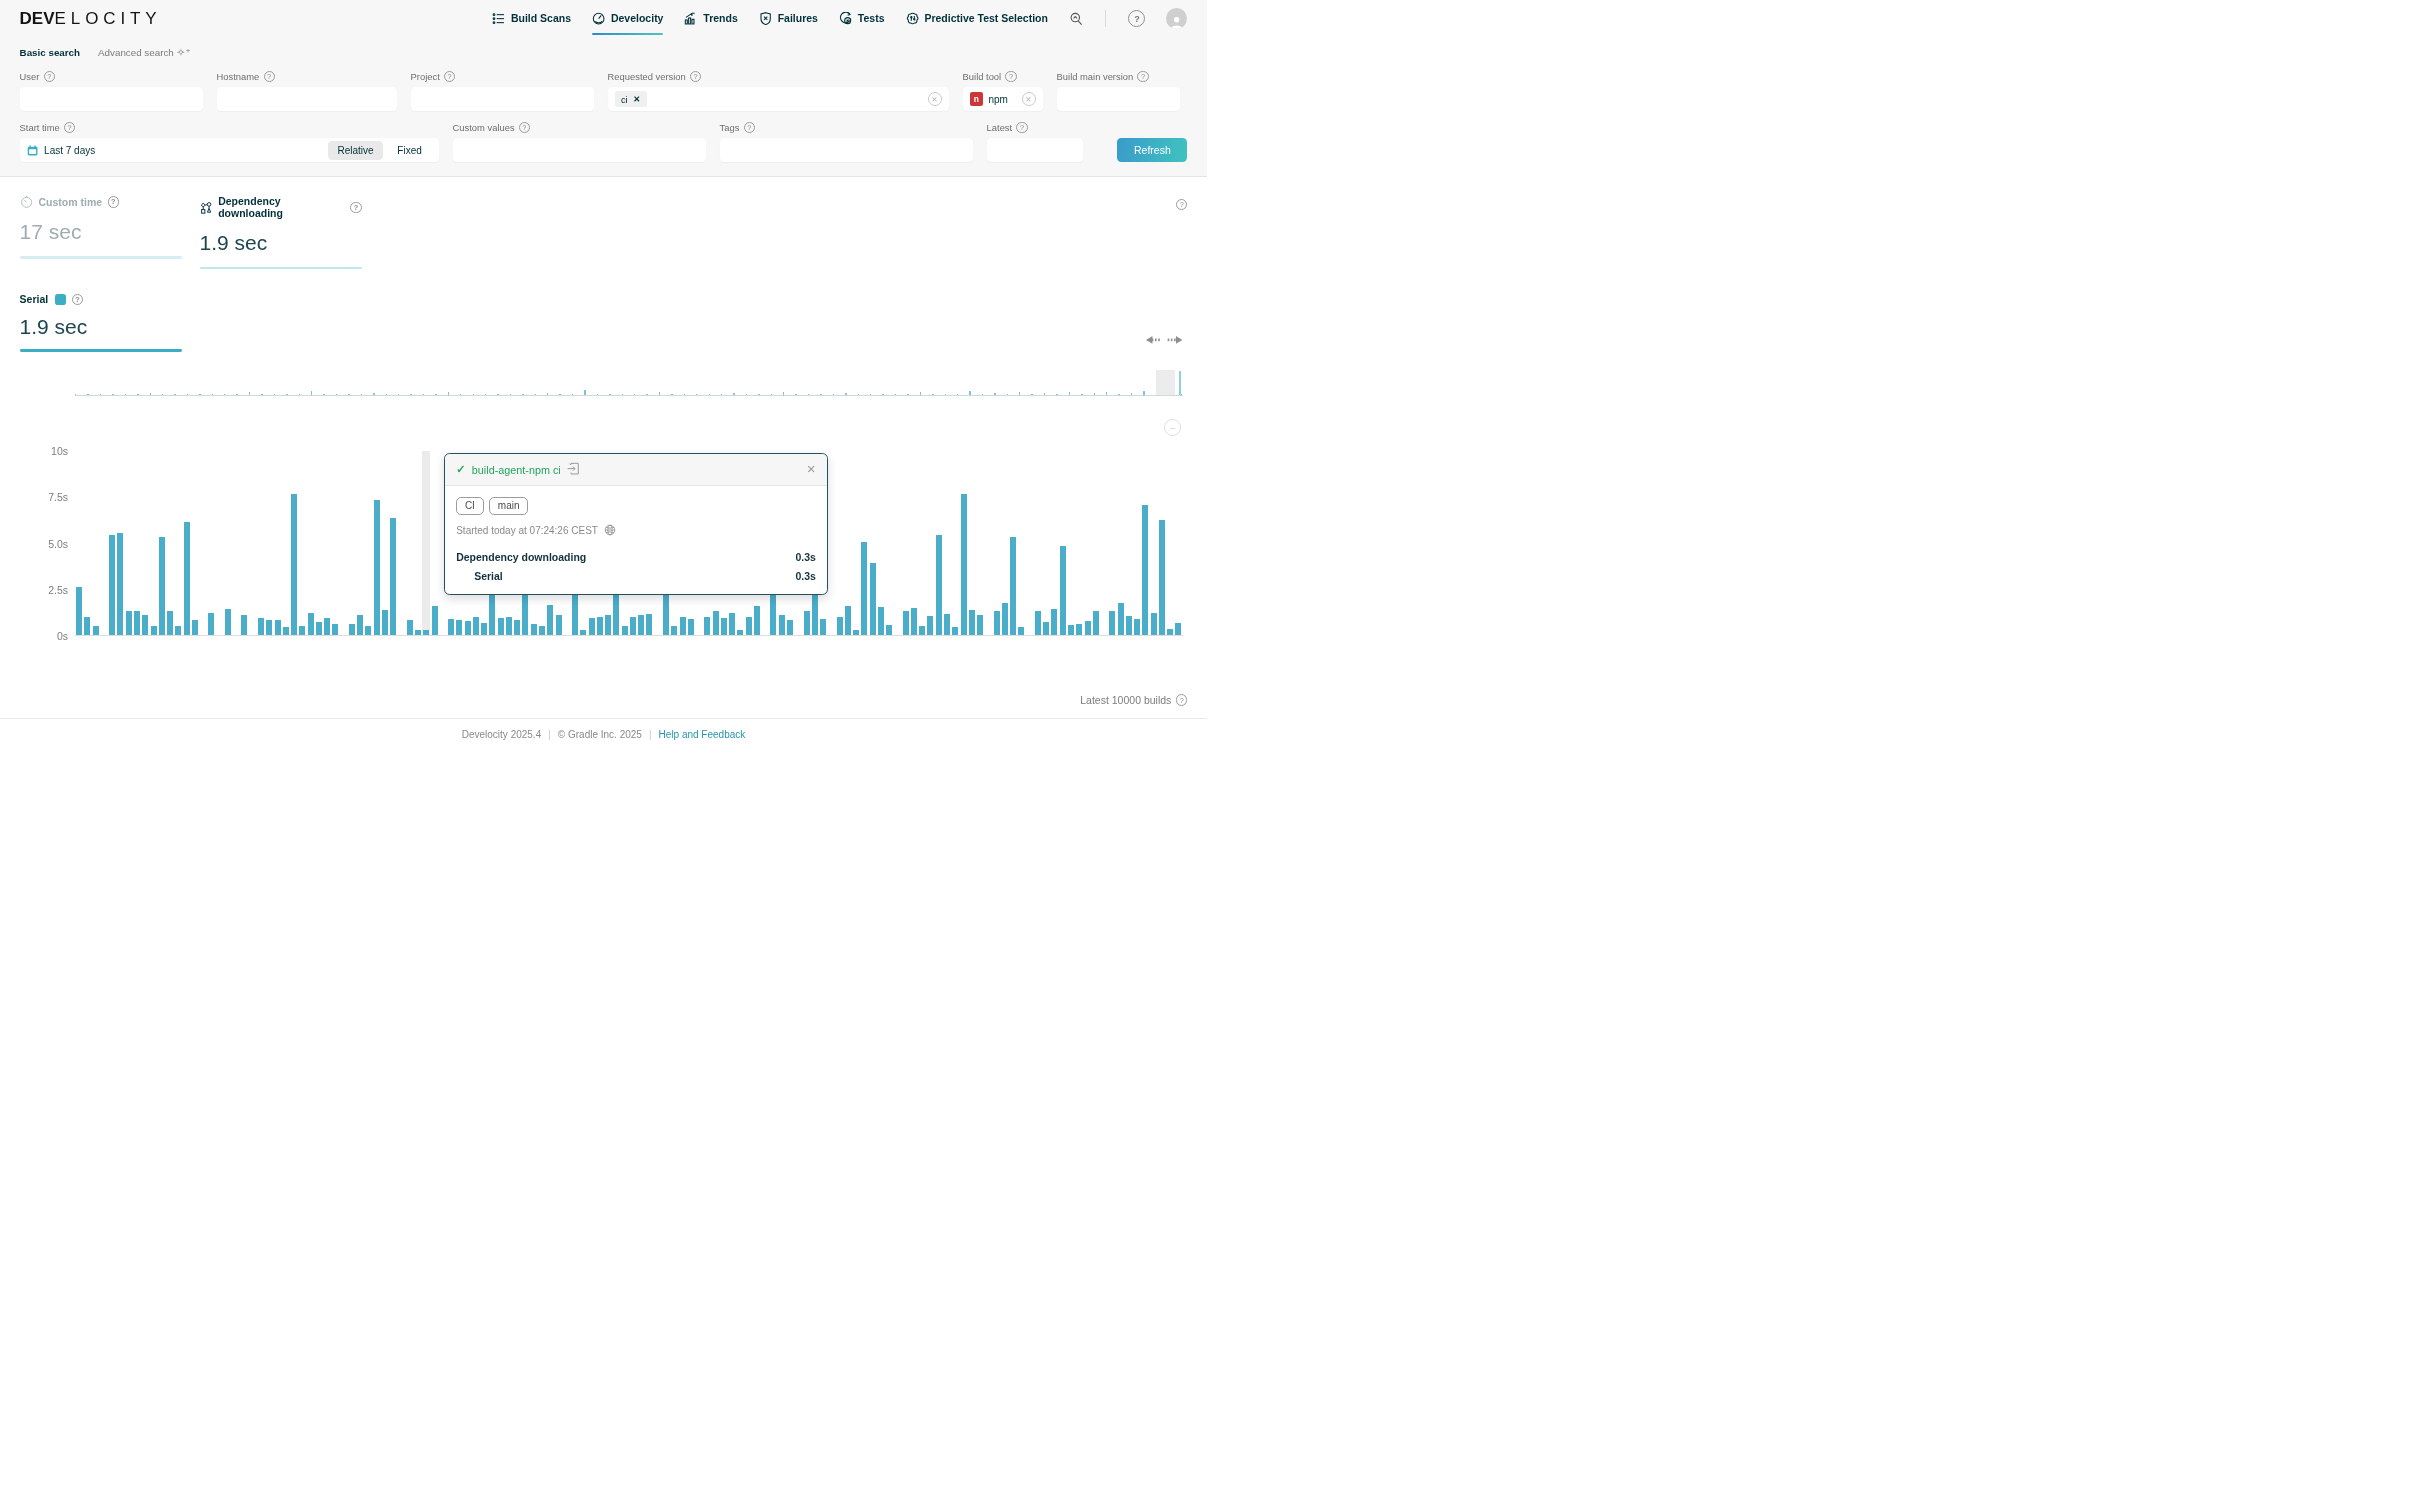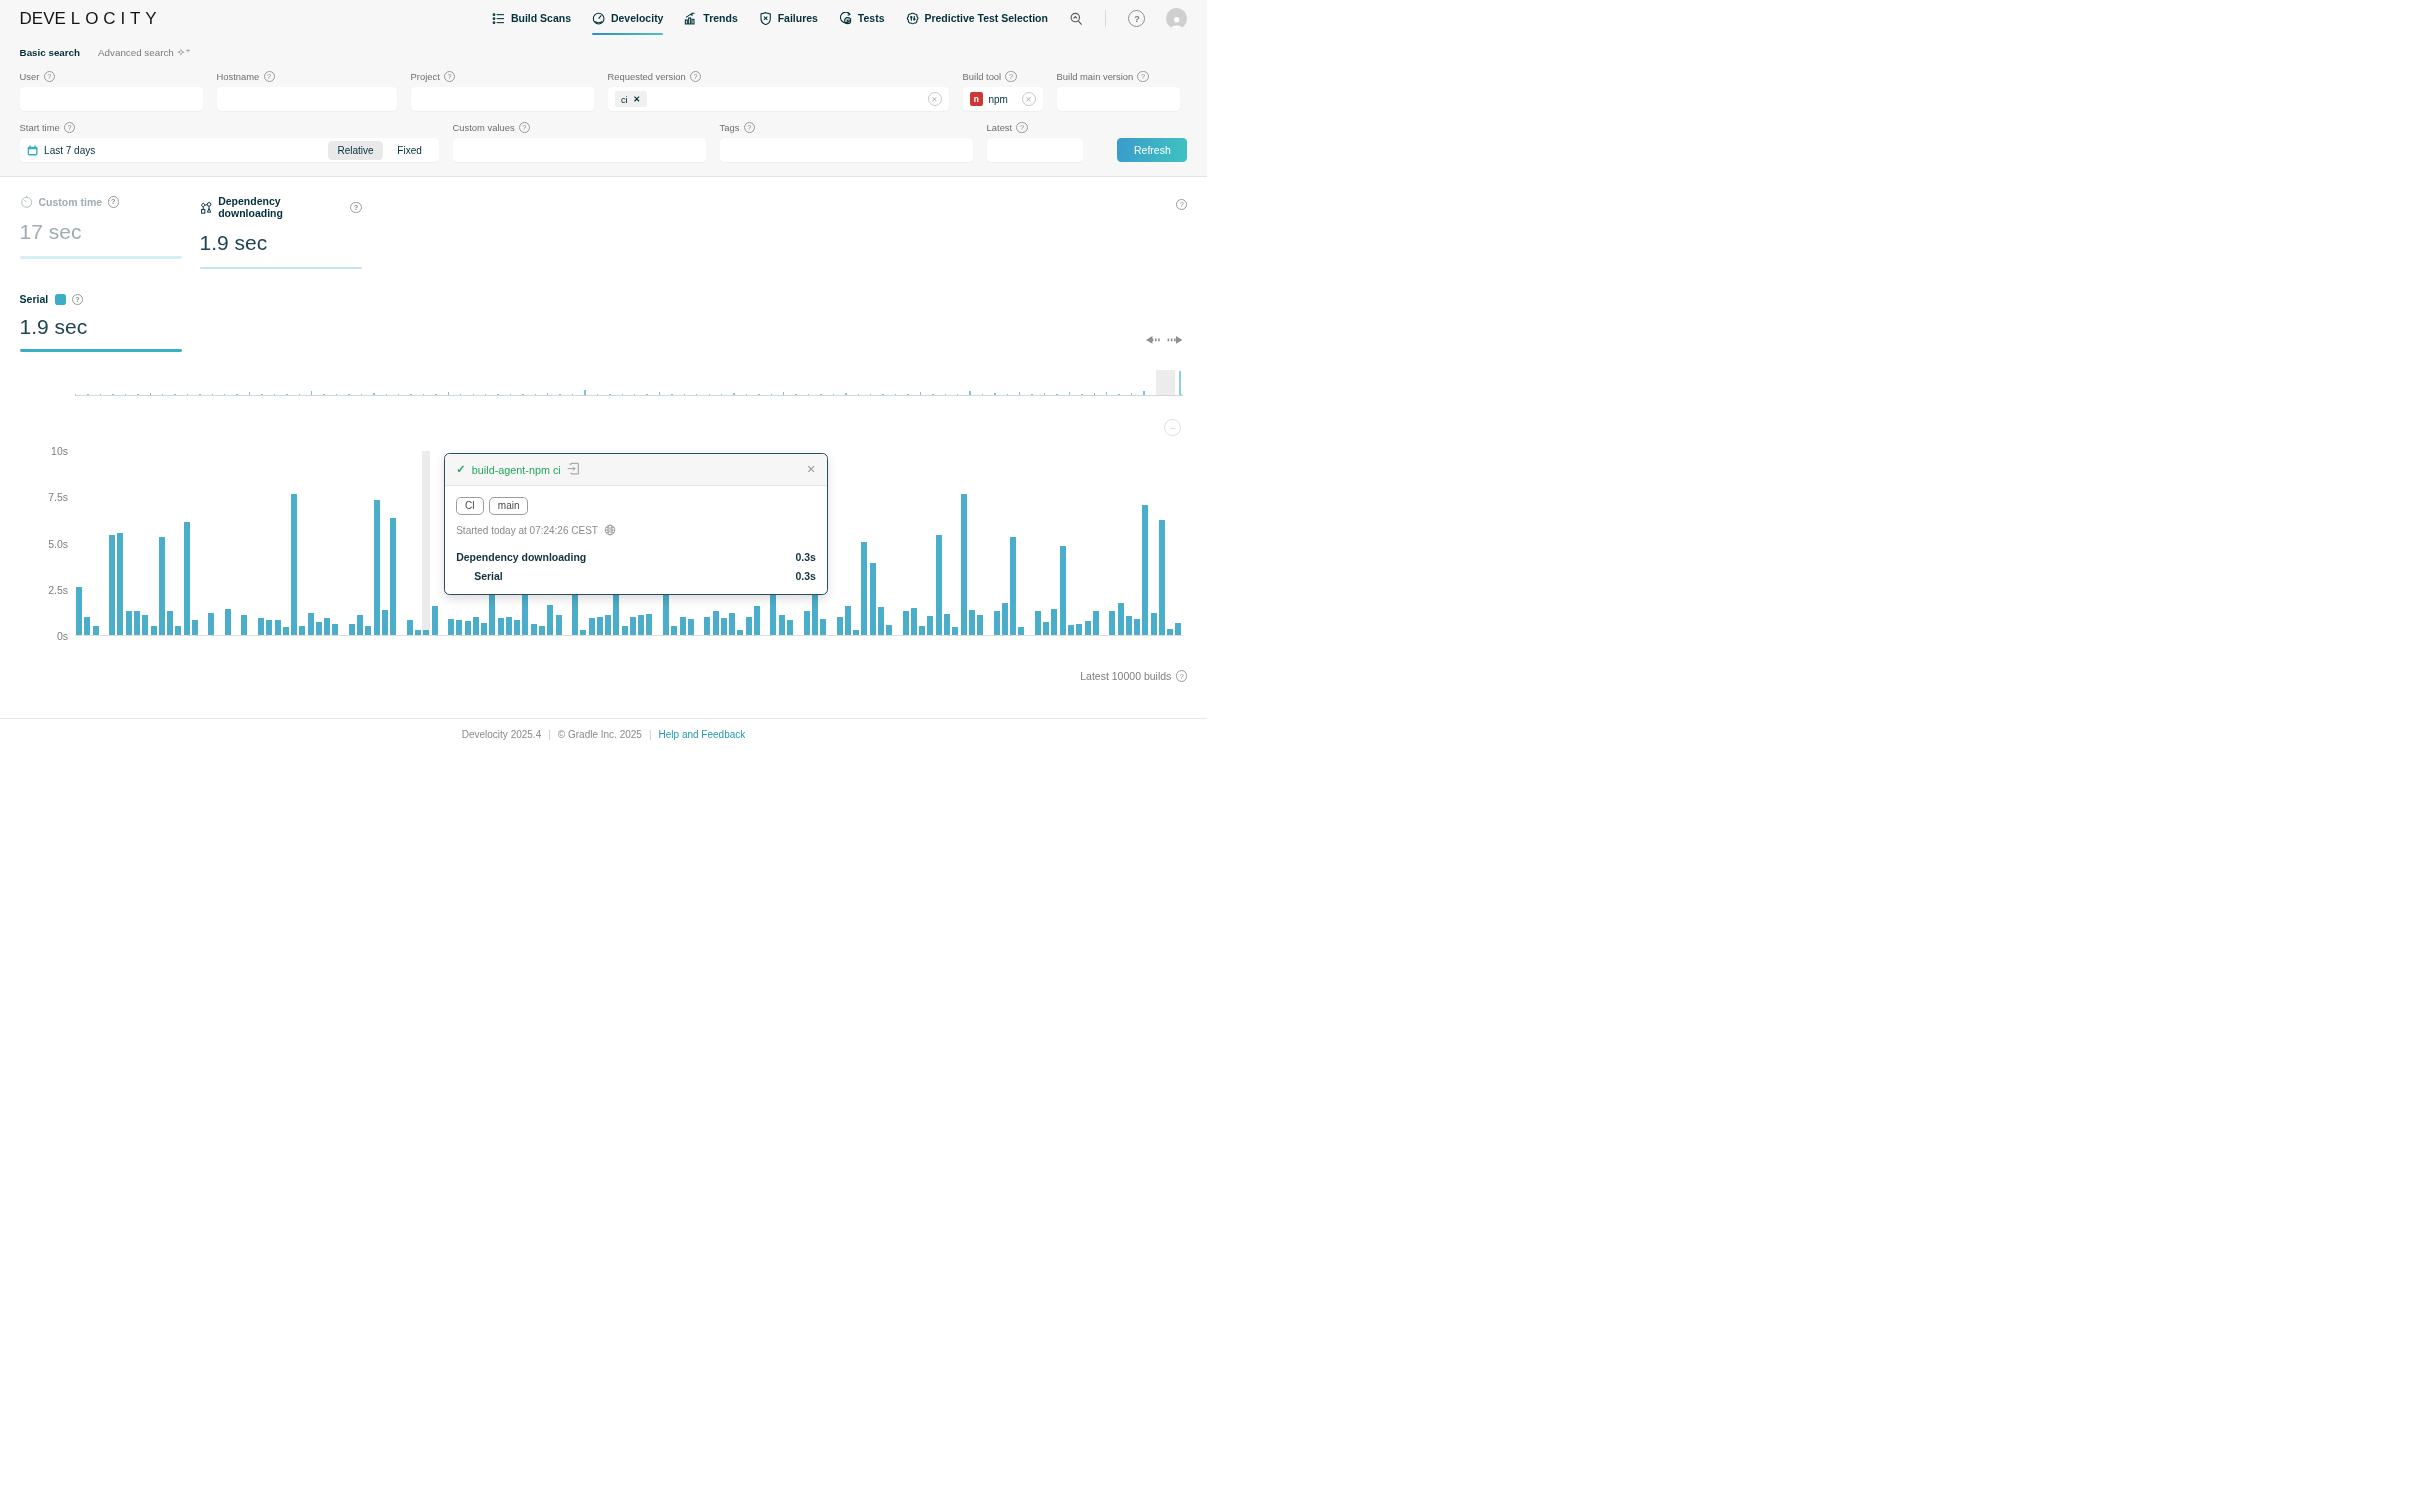--- a/index.html
+++ b/index.html
@@ -5,21 +5,21 @@
   * { margin:0; padding:0; box-sizing:border-box; }
   html,body { width:1207px; height:754px; }
   body {
     font-family:"Liberation Sans", sans-serif;
     background:#ffffff; color:#02303a; position:relative; overflow:hidden;
   }
   
   .top-panel { background:#f7f7f7; border-bottom:0.7px solid #e4e4e4; padding:8.4px 19.6px 14px; }
   .header-row { display:flex; align-items:center; justify-content:space-between; margin-bottom:17px; }
   .logo { font-size:17px; color:#141414; white-space:nowrap; cursor:pointer; }
-  .logo b { font-weight:400; letter-spacing:0; }
+  .logo b { font-weight:700; letter-spacing:0; }
   .logo span.rest { font-weight:300; letter-spacing:4.9px; }
   .nav { display:flex; align-items:center; gap:21px; }
   .nav-item { display:flex; gap:5.6px; font-size:10.5px; font-weight:700; color:#02303a; position:relative; cursor:pointer; padding-bottom:1.4px; }
   .nav-item svg { width:13.3px; height:13.3px; stroke:#02303a; fill:none; stroke-width:1.6; }
   .nav-item.active::after { content:""; position:absolute; left:0; right:0; bottom:-8.4px; height:2.1px;
     background:linear-gradient(90deg,#2d8dc8,#4fc3bc); border-radius:1.4px; }
   .nav-sep { width:0.7px; height:17px; background:#d9d9d9; margin:0 1.4px; }
   .icon-btn { display:flex; align-items:center; justify-content:center; cursor:pointer; }
   .icon-btn svg { width:14px; height:14px; stroke:#555; fill:none; stroke-width:1.6; }
   .help-circle { width:17px; height:17px; border:1.2px solid #8f8f8f; border-radius:50%; color:#777;
@@ -96,21 +96,21 @@
   .tooltip-close { margin-left:auto; color:#9a9a9a; font-size:11.2px; cursor:pointer; }
   .tooltip-body { padding:10.5px 11.2px 12.6px; }
   .tag-row { display:flex; gap:5.6px; }
   .tag-chip { border:1px solid #9c9c9c; border-radius:4.9px; padding:2.8px 7.7px; font-size:10px; color:#4a4a4a; }
   .started-row { display:flex; align-items:center; gap:5.6px; margin-top:9px; color:#8a8a8a; font-size:10px; }
   .started-row svg { width:12px; height:12px; stroke:#8a8a8a; fill:none; stroke-width:1.3; }
   .tt-rows { margin-top:15.4px; display:flex; flex-direction:column; gap:6.3px; }
   .tt-row { display:flex; justify-content:space-between; font-size:10.5px; font-weight:700; color:#12313d; }
   .tt-row.indent { padding-left:18px; }
   
-  .latest-builds { position:absolute; right:19.6px; top:670px; display:flex; align-items:center; gap:4.9px;
+  .latest-builds { position:absolute; right:19.6px; top:694px; display:flex; align-items:center; gap:4.9px;
     color:#7d7d7d; font-size:10.5px; }
   .bottom-divider { position:absolute; left:0; right:0; top:718px; border-top:0.7px solid #e8e8e8; }
   .footer { position:absolute; left:0; right:0; top:729px; text-align:center; font-size:10px; color:#8a8a8a; }
   .footer .pipe { color:#c9c9c9; margin:0 7px; }
   .footer a { color:#2596ad; text-decoration:none; cursor:pointer; }
 </style>
 </head>
 <body>
 
 <div class="top-panel">

